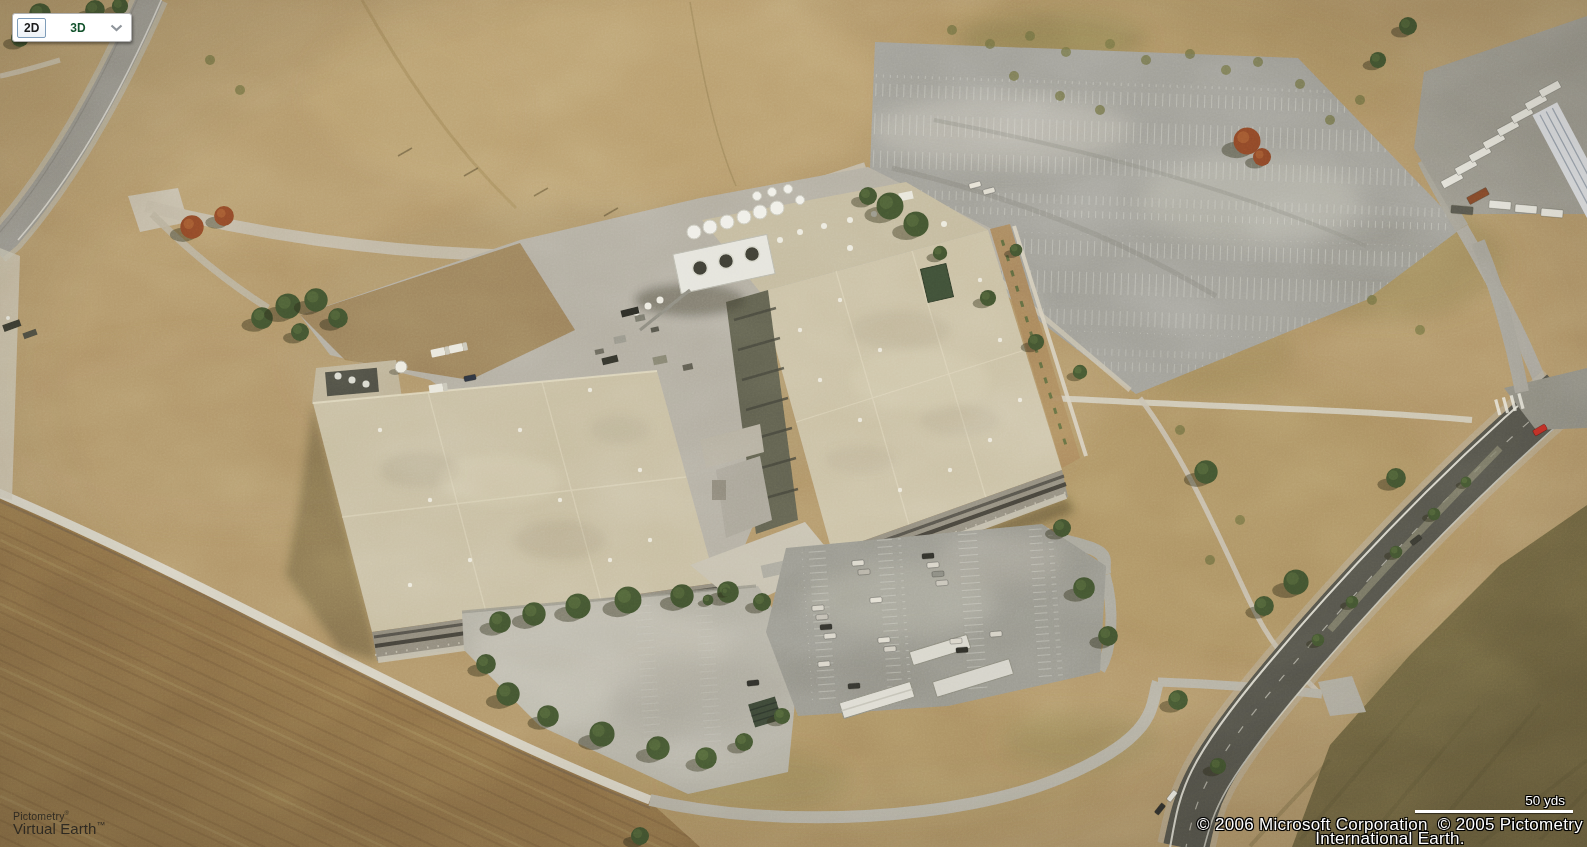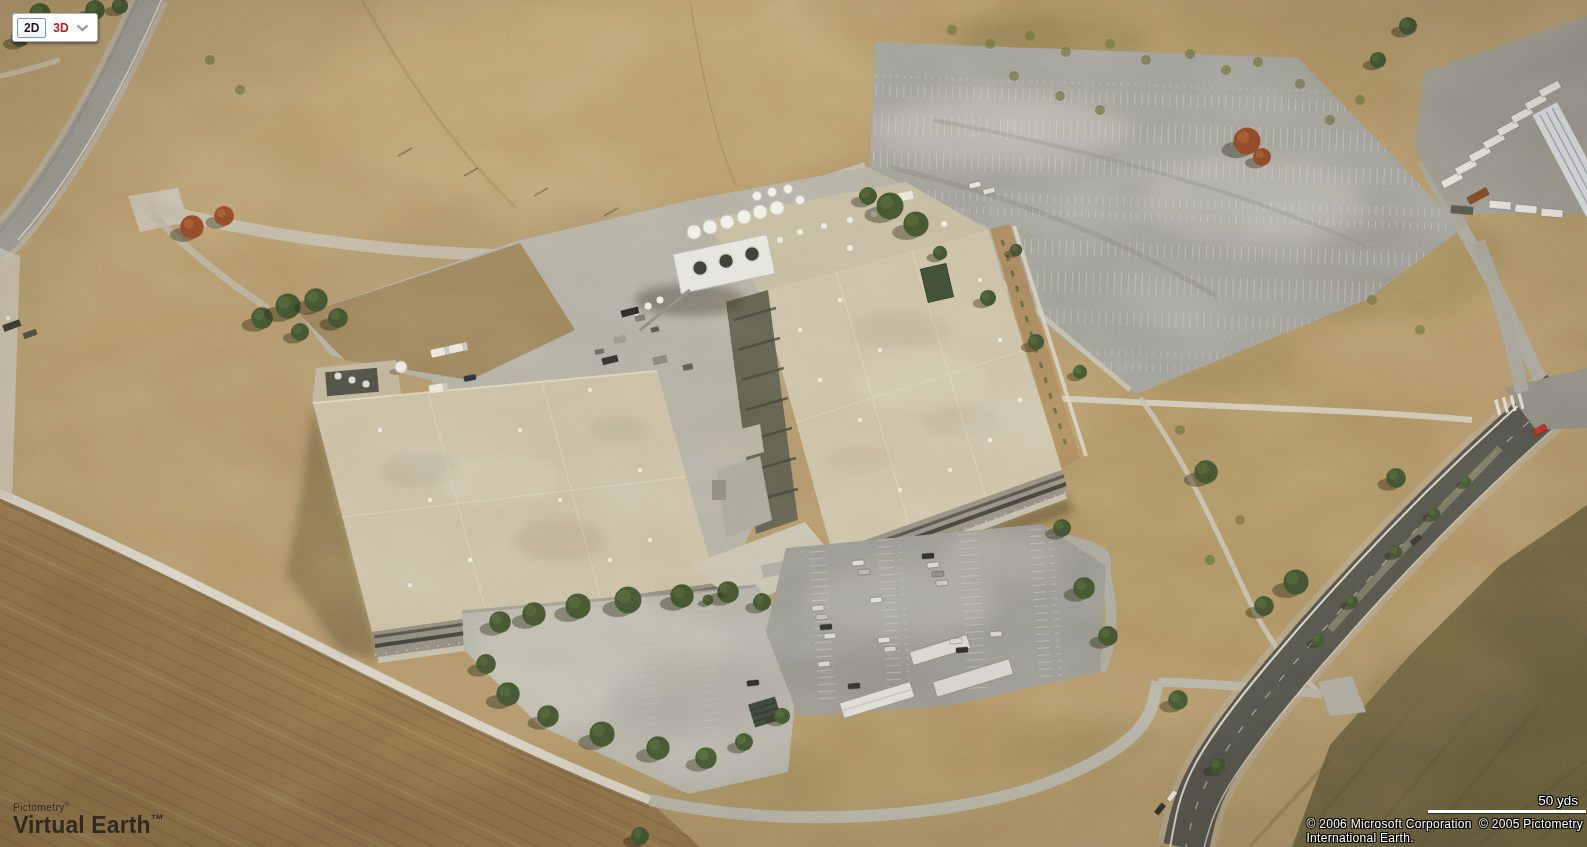--- a/index.html
+++ b/index.html
@@ -4,41 +4,41 @@
 <style>
   html,body{margin:0;padding:0;background:#222}
   .screen{position:relative;width:1587px;height:847px;overflow:hidden;
           font-family:"Liberation Sans",sans-serif;background:#b09467}
   svg.map{position:absolute;left:0;top:0;cursor:grab}
 
   
   .vt{position:absolute;top:13px;left:12px;height:27px;background:#fff;
       border:1px solid #b2b2b2;border-radius:3px;
       box-shadow:1px 2px 3px rgba(0,0,0,.4);
-      display:flex;align-items:center;padding:0 8px 0 4px;gap:4px;z-index:5}
-  .vt .opt{font-size:12px;font-weight:bold;color:#b91c1c;cursor:pointer;padding:2px 3px}
+      display:flex;align-items:center;padding:0 8px 0 4px;gap:21px;z-index:5}
+  .vt .opt{font-size:12px;font-weight:bold;color:#14532d;cursor:pointer;padding:2px 3px}
   .vt .sel{color:#1b1b1b;border:1px solid #7f9db9;background:linear-gradient(#ffffff,#edf2f7);
            border-radius:2px;padding:2px 6px}
   .vt .chev{display:flex;align-items:center;cursor:pointer}
 
   
   .logo{position:absolute;left:13px;bottom:10px;color:#201f1c;opacity:.85;line-height:1.05;z-index:5}
   .logo .b{font-size:10.5px;letter-spacing:.2px;display:block}
-  .logo .p{font-size:23px;font-weight:700;letter-spacing:.1px;display:block}
+  .logo .p{font-size:15px;font-weight:400;letter-spacing:.1px;display:block}
   .logo sup{font-size:58%;vertical-align:super}
 
   
-  .scale{position:absolute;right:1px;bottom:34px;width:158px;z-index:5}
+  .scale{position:absolute;right:14px;bottom:34px;width:158px;z-index:5}
   .scale .lbl{color:#fff;font-size:13.5px;text-align:right;padding-right:8px;margin-bottom:2px;
       text-shadow:-1px -1px 0 #000,1px -1px 0 #000,-1px 1px 0 #000,1px 1px 0 #000,0 0 2px #000}
   .scale .bar{height:3.5px;background:#fff;box-shadow:0 1px 1px rgba(0,0,0,.55)}
 
   
-  .attr{position:absolute;right:4px;bottom:2px;color:#fff;font-size:12px;line-height:13.5px;
-      text-align:left;letter-spacing:.3px;z-index:5;
+  .attr{position:absolute;right:4px;bottom:2px;color:#fff;font-size:17px;line-height:13.5px;
+      text-align:center;letter-spacing:.3px;z-index:5;
       text-shadow:-1px -1px 0 #000,1px -1px 0 #000,-1px 1px 0 #000,1px 1px 0 #000,0 0 2px #000}
 </style>
 </head>
 <body>
 
 <div class="screen">
 
 <svg class="map" width="1587" height="847" viewBox="0 0 1587 847" xmlns="http://www.w3.org/2000/svg">
 <defs>
   <filter id="soft" x="-40%" y="-40%" width="180%" height="180%">

